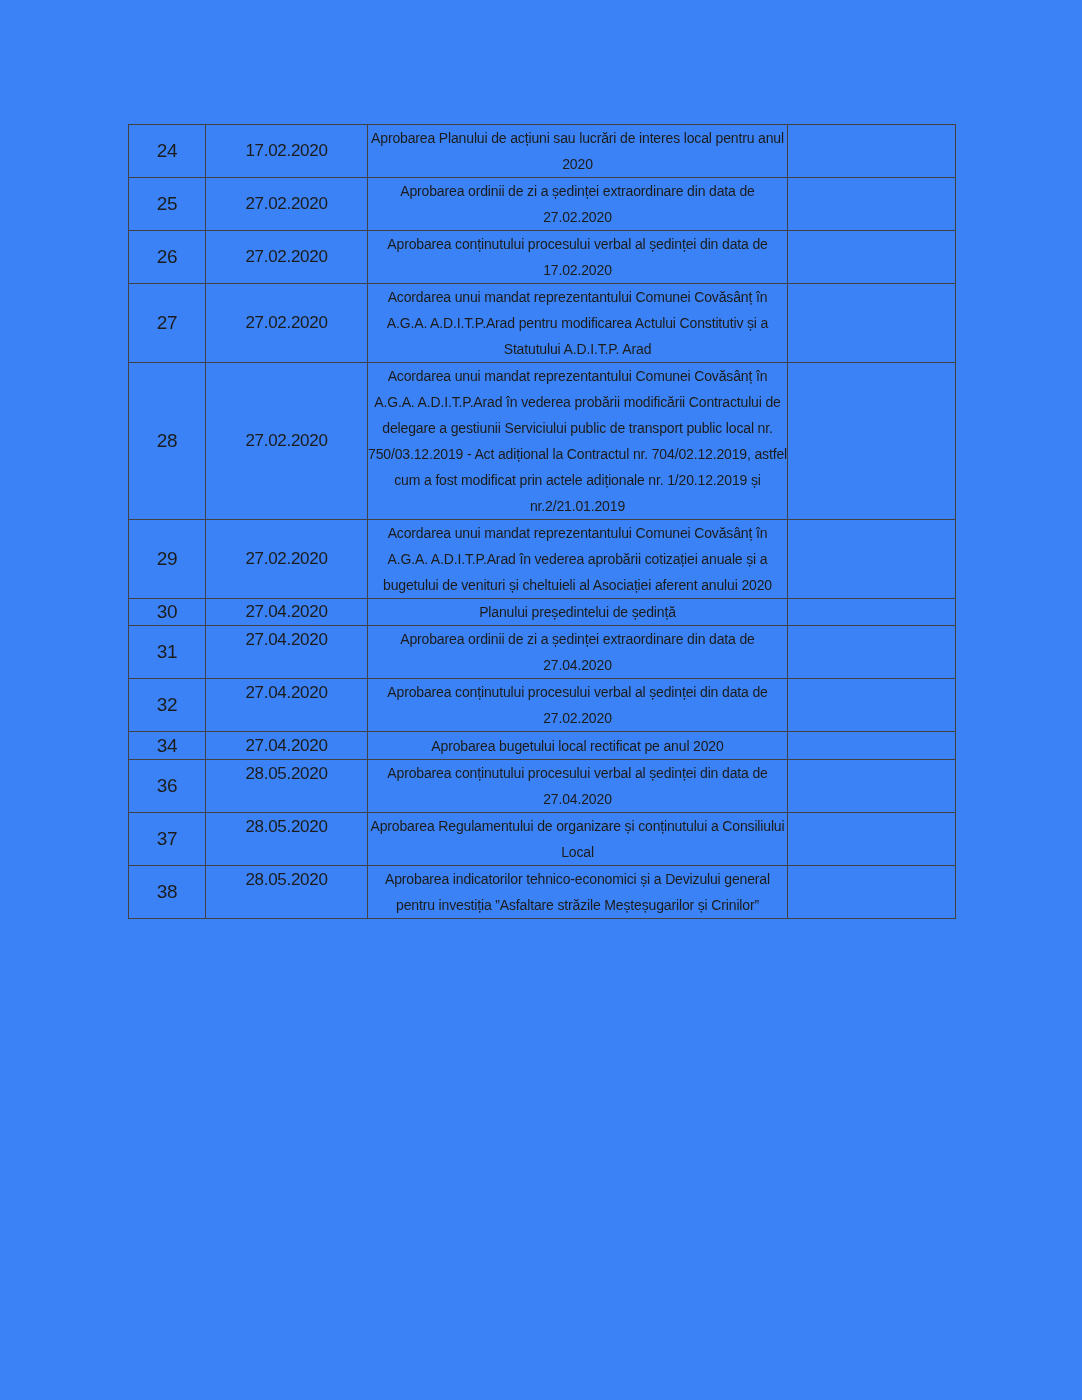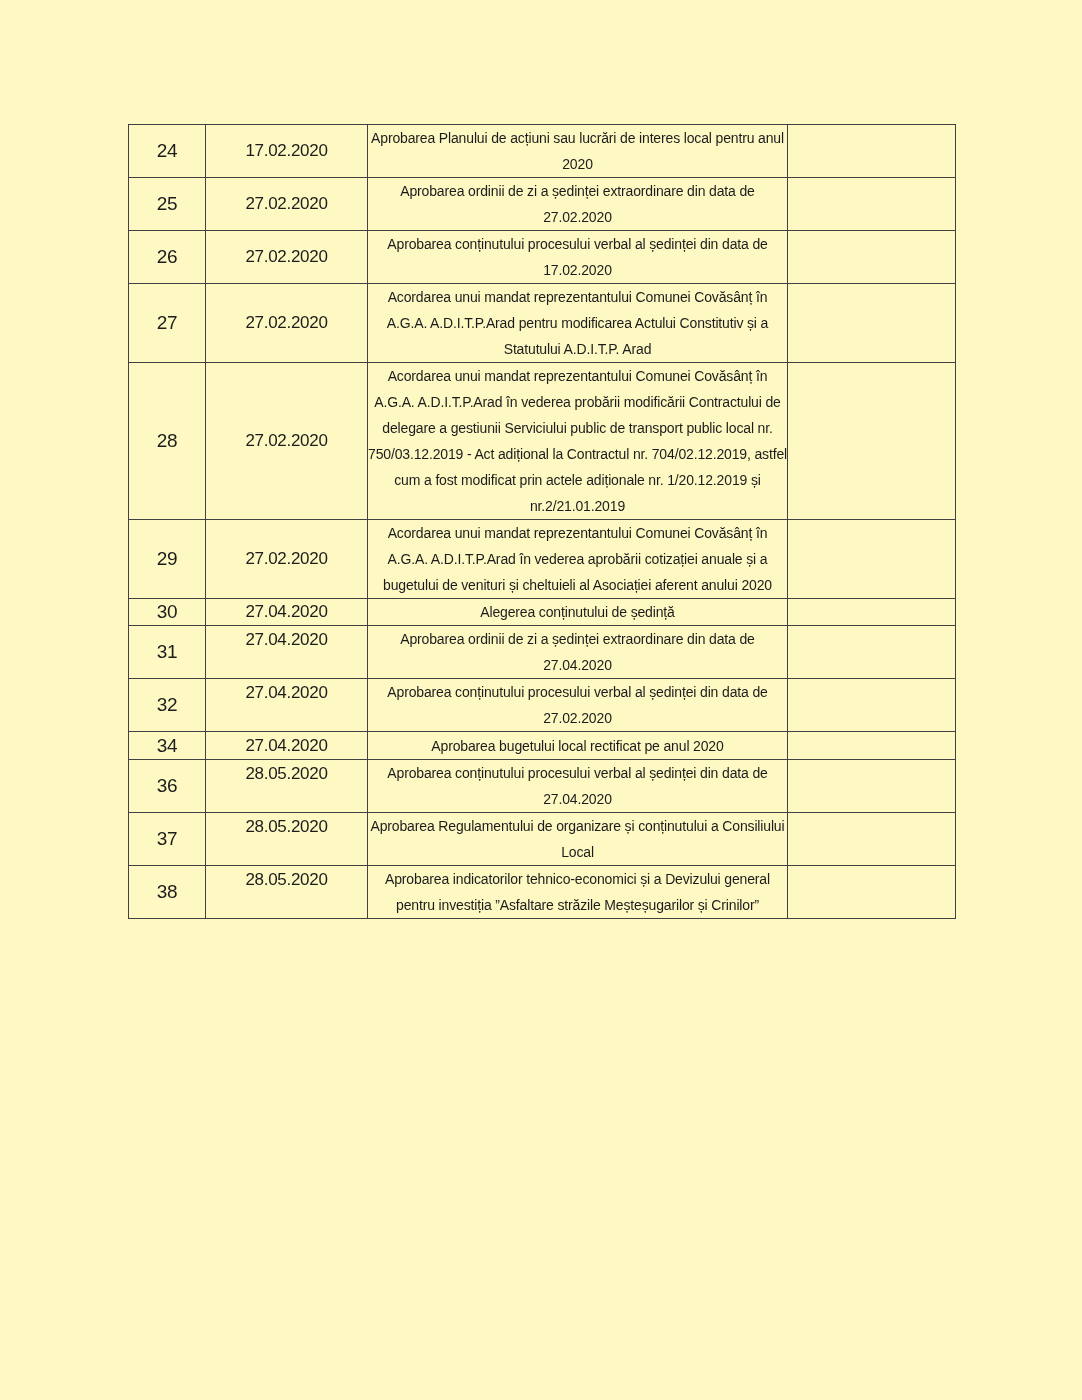--- a/index.html
+++ b/index.html
@@ -10,21 +10,21 @@
   body {
     width: 1082px;
     height: 1400px;
     position: relative;
     font-family: "Liberation Sans", "DejaVu Sans", sans-serif;
     color: #1c1c1c;
   }
   .page {
     position: absolute;
     inset: 0;
-    background: #fef9c3;
+    background: #3b82f6;
   }
   table.decisions {
     position: absolute;
     left: 128px;
     top: 124px;
     width: 827px;
     border-collapse: collapse;
     table-layout: fixed;
   }
   table.decisions td {
@@ -107,21 +107,21 @@
         </tr>
         <tr>
           <td class="cell-no">29</td>
           <td class="cell-date">27.02.2020</td>
           <td class="cell-desc">Acordarea unui mandat reprezentantului Comunei Covăsânț în A.G.A. A.D.I.T.P.Arad în vederea aprobării cotizației anuale și a bugetului de venituri și cheltuieli al Asociației aferent anului 2020</td>
           <td class="cell-note"></td>
         </tr>
         <tr>
           <td class="cell-no">30</td>
           <td class="cell-date">27.04.2020</td>
-          <td class="cell-desc">Alegerea conținutului de ședință</td>
+          <td class="cell-desc">Planului președintelui de ședință</td>
           <td class="cell-note"></td>
         </tr>
         <tr>
           <td class="cell-no">31</td>
           <td class="cell-date valign-top">27.04.2020</td>
           <td class="cell-desc">Aprobarea ordinii de zi a ședinței extraordinare din data de 27.04.2020</td>
           <td class="cell-note"></td>
         </tr>
         <tr>
           <td class="cell-no">32</td>

